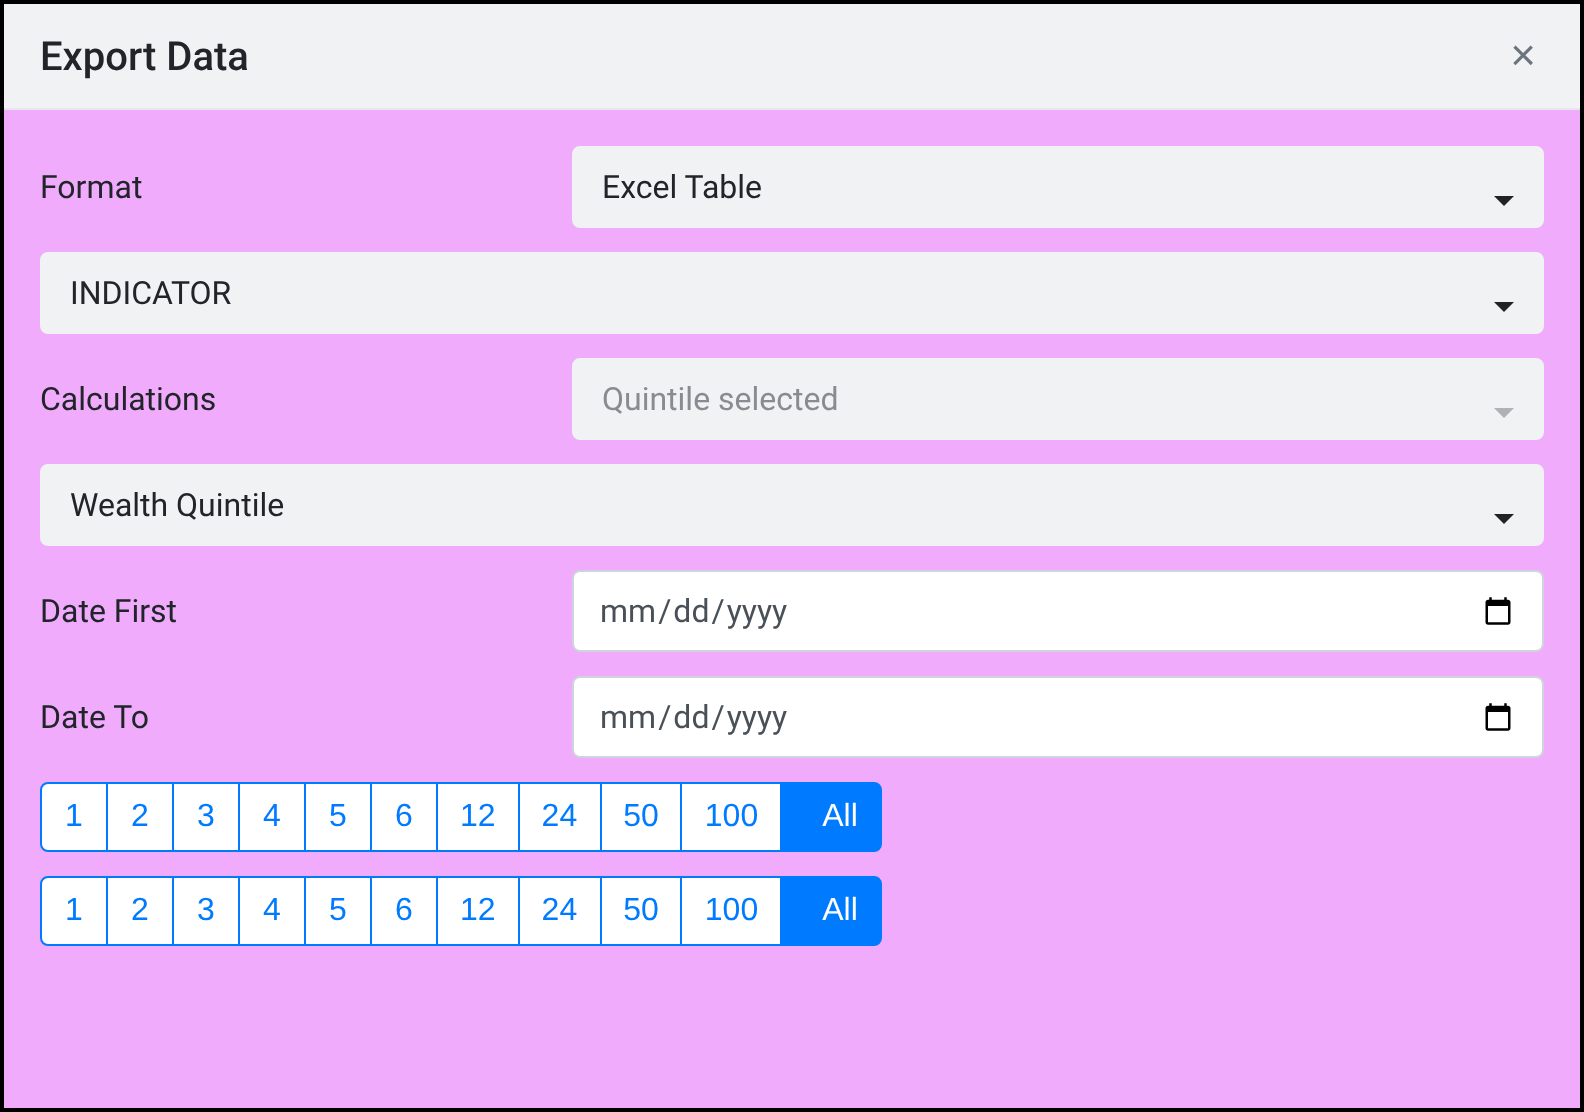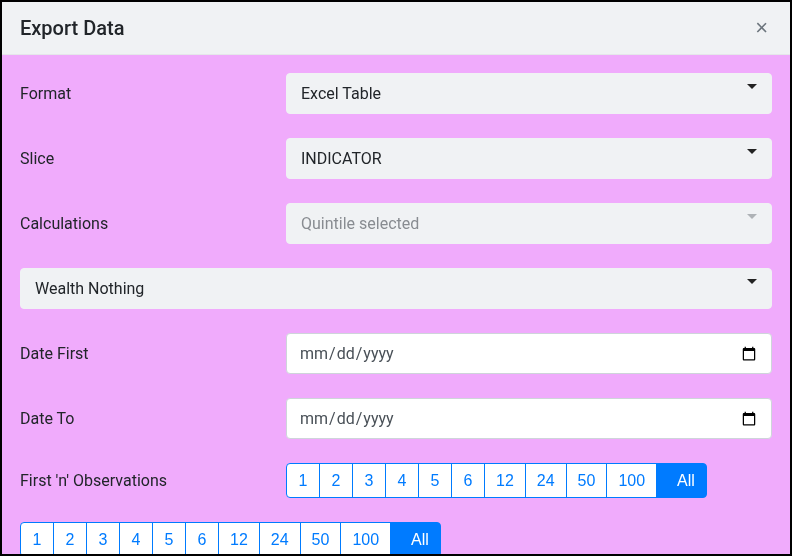--- a/index.html
+++ b/index.html
@@ -1,25 +1,25 @@
 <!DOCTYPE html>
 <html><head>
 <meta charset="utf-8">
 <style>
   * { box-sizing: border-box; margin: 0; padding: 0; }
   html, body { width: 792px; height: 556px; font-family: -apple-system, BlinkMacSystemFont, "Segoe UI", Roboto, "Helvetica Neue", Arial, sans-serif; font-size: 16px; color: #212529; }
   .window { width: 792px; height: 556px; border: 2px solid #000; background: #f0abfc; display: flex; flex-direction: column; }
   .header { background: #f0f2f4; padding: 14px 18px 14px 18px; display: flex; justify-content: space-between; align-items: center; border-bottom: 1px solid #e5e7ea; }
   .header h1 { font-size: 20px; font-weight: 500; color: #212529; }
   .close-btn { background: none; border: none; font-size: 22px; color: #6c757d; cursor: pointer; line-height: 1; padding: 0 4px; }
-  .body { padding: 18px 18px 18px 18px; display: flex; flex-direction: column; gap: 24px; overflow-y: auto; }
+  .body { padding: 18px 18px 18px 18px; display: flex; flex-direction: column; gap: 12px; overflow-y: auto; }
   .row { display: flex; align-items: center; }
   .label { width: 266px; flex: 0 0 266px; font-size: 16px; color: #212529; }
   .control { flex: 1; }
-  .dropdown { width: 100%; background: #f0f2f4; border: 1px solid #f0f2f4; border-radius: 4px; padding: 10px 14px; display: flex; justify-content: space-between; align-items: flex-start; cursor: pointer; font-size: 16px; color: #212529; }
+  .dropdown { width: 100%; background: #f0f2f4; border: 1px solid #f0f2f4; border-radius: 4px; padding: 10px 14px; display: flex; justify-content: space-between; align-items: flex-end; cursor: pointer; font-size: 16px; color: #212529; }
   .dropdown.disabled { color: #888c91; cursor: default; }
   .caret { width: 0; height: 0; border-left: 5px solid transparent; border-right: 5px solid transparent; border-top: 5px solid #222; }
   .dropdown.disabled .caret { border-top-color: #aeb2b6; }
   .date-input { width: 100%; border: 1px solid #ced4da; border-radius: 4px; padding: 9px 12px; font-size: 16px; color: #495057; background: #fff; font-family: inherit; }
   .btn-group { display: inline-flex; border-radius: 4px; }
   .btn { border: 1px solid #007bff; background: #fff; color: #007bff; font-size: 16px; min-width: 34px; padding: 7px 11px; text-align: center; cursor: pointer; margin-left: -1px; line-height: 1.2; }
   .btn:first-child { margin-left: 0; border-top-left-radius: 4px; border-bottom-left-radius: 4px; }
   .btn:last-child { border-top-right-radius: 4px; border-bottom-right-radius: 4px; }
   .btn.active { background: #007bff; color: #fff; padding-left: 20px; }
 </style>
@@ -38,21 +38,20 @@
       <div class="label">Format</div>
       <div class="control">
         <div class="dropdown">
           <span>Excel Table</span>
           <span class="caret"></span>
         </div>
       </div>
     </div>
 
     <div class="row">
-      <div class="label">Slice</div>
       <div class="control">
         <div class="dropdown">
           <span>INDICATOR</span>
           <span class="caret"></span>
         </div>
       </div>
     </div>
 
     <div class="row">
       <div class="label">Calculations</div>
@@ -60,42 +59,41 @@
         <div class="dropdown disabled">
           <span>Quintile selected</span>
           <span class="caret"></span>
         </div>
       </div>
     </div>
 
     <div class="row">
       <div class="control">
         <div class="dropdown">
-          <span>Wealth Nothing</span>
+          <span>Wealth Quintile</span>
           <span class="caret"></span>
         </div>
       </div>
     </div>
 
     <div class="row">
       <div class="label">Date First</div>
       <div class="control">
         <input type="date" class="date-input" placeholder="dd/mm/yyyy" style="">
       </div>
     </div>
 
     <div class="row">
       <div class="label">Date To</div>
       <div class="control">
         <input type="date" class="date-input" placeholder="dd/mm/yyyy" style="">
       </div>
     </div>
 
     <div class="row">
-      <div class="label">First 'n' Observations</div>
       <div class="control">
         <div class="btn-group">
             <button class="btn">1</button>
             <button class="btn">2</button>
             <button class="btn">3</button>
             <button class="btn">4</button>
             <button class="btn">5</button>
             <button class="btn">6</button>
             <button class="btn">12</button>
             <button class="btn">24</button>

